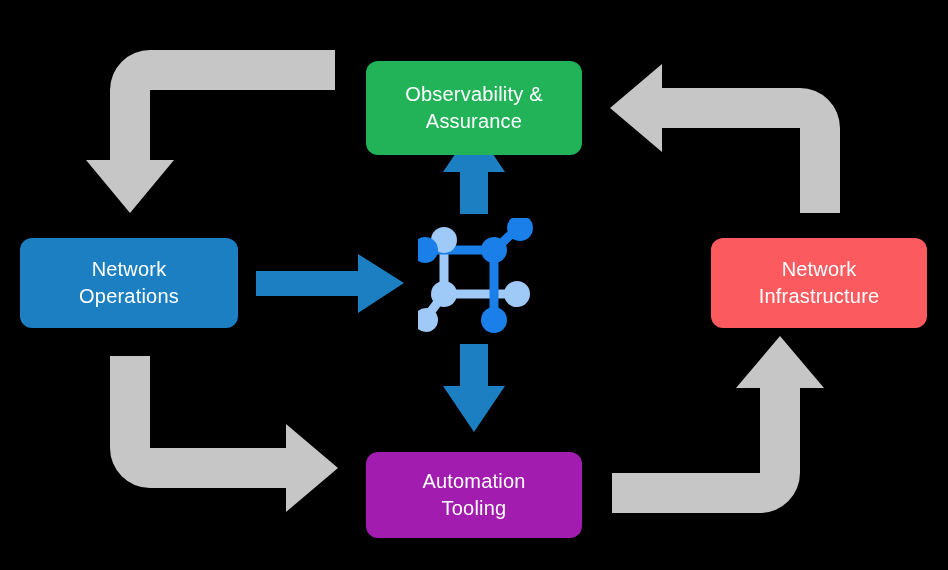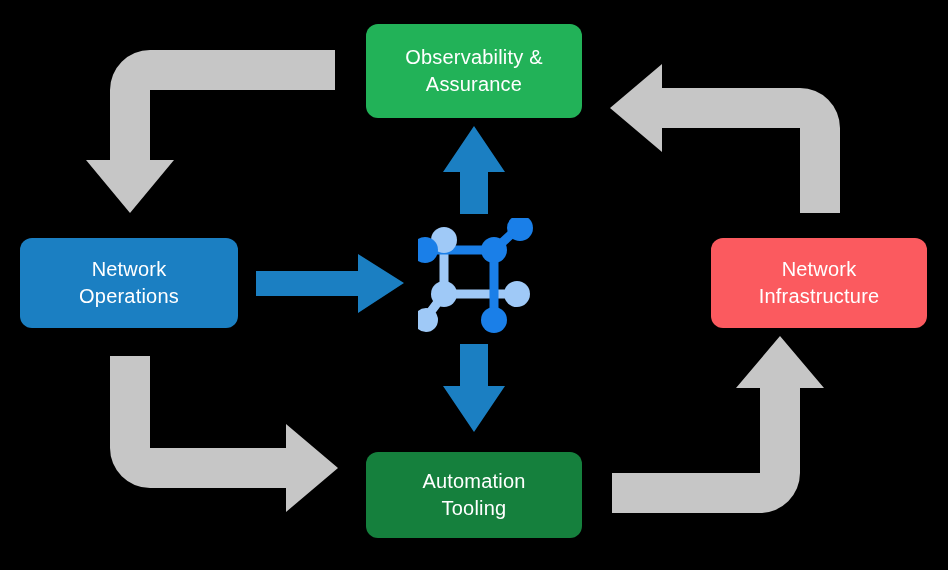--- a/index.html
+++ b/index.html
@@ -135,33 +135,33 @@
     </g>
 
     <g fill="#1a7fe8">
       <circle cx="7" cy="32" r="13"></circle>
       <circle cx="76" cy="32" r="13"></circle>
       <circle cx="102" cy="10" r="13"></circle>
       <circle cx="76" cy="102" r="13"></circle>
     </g>
   </svg>
 
-  <div class="node-box" id="box-observability" style="background:#22b258;">
+  <div class="node-box" id="box-observability" style="background:#22b258;margin-top:37px;">
     <span class="node-label">Observability &amp;
 Assurance</span>
   </div>
 
   <div class="node-box" id="box-network-operations" style="background:#1b7fc2;">
     <span class="node-label">Network
 Operations</span>
   </div>
 
   <div class="node-box" id="box-network-infrastructure" style="background:#fb5a5f;">
     <span class="node-label">Network
 Infrastructure</span>
   </div>
 
-  <div class="node-box" id="box-automation-tooling" style="background:#15803d;">
+  <div class="node-box" id="box-automation-tooling" style="background:#a21caf;">
     <span class="node-label">Automation
 Tooling</span>
   </div>
 
 </div>
 
 </body></html>

